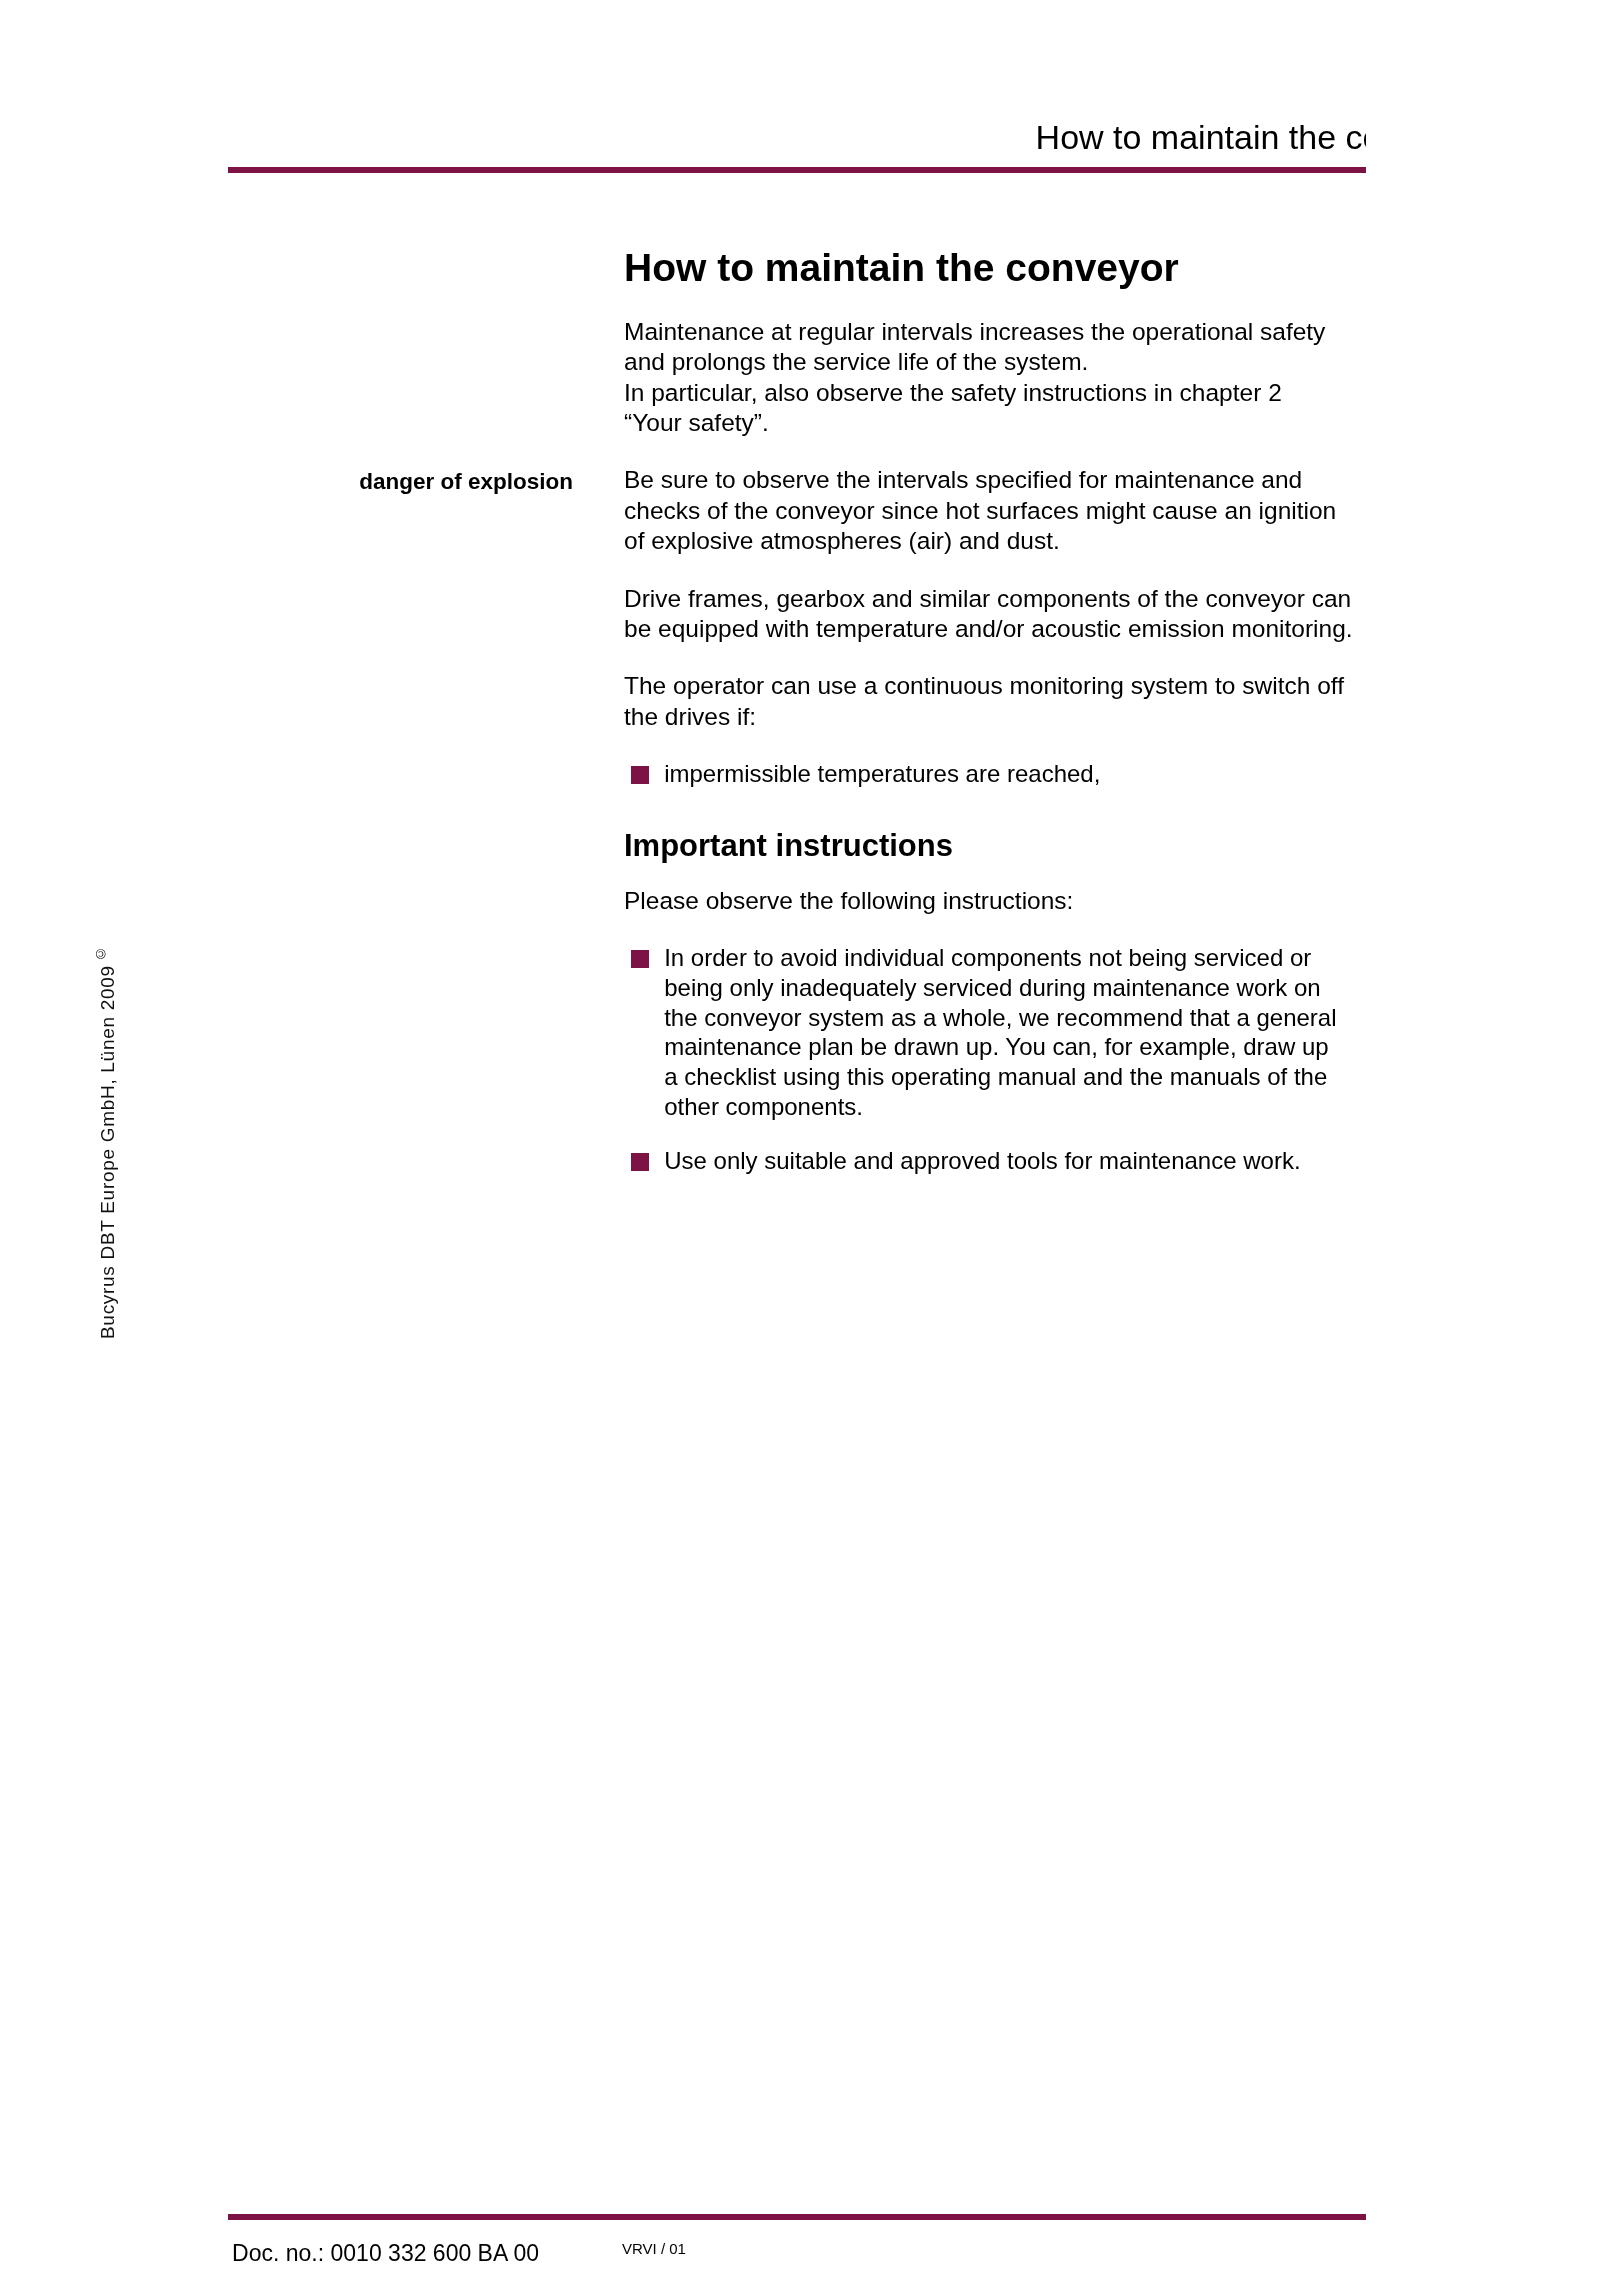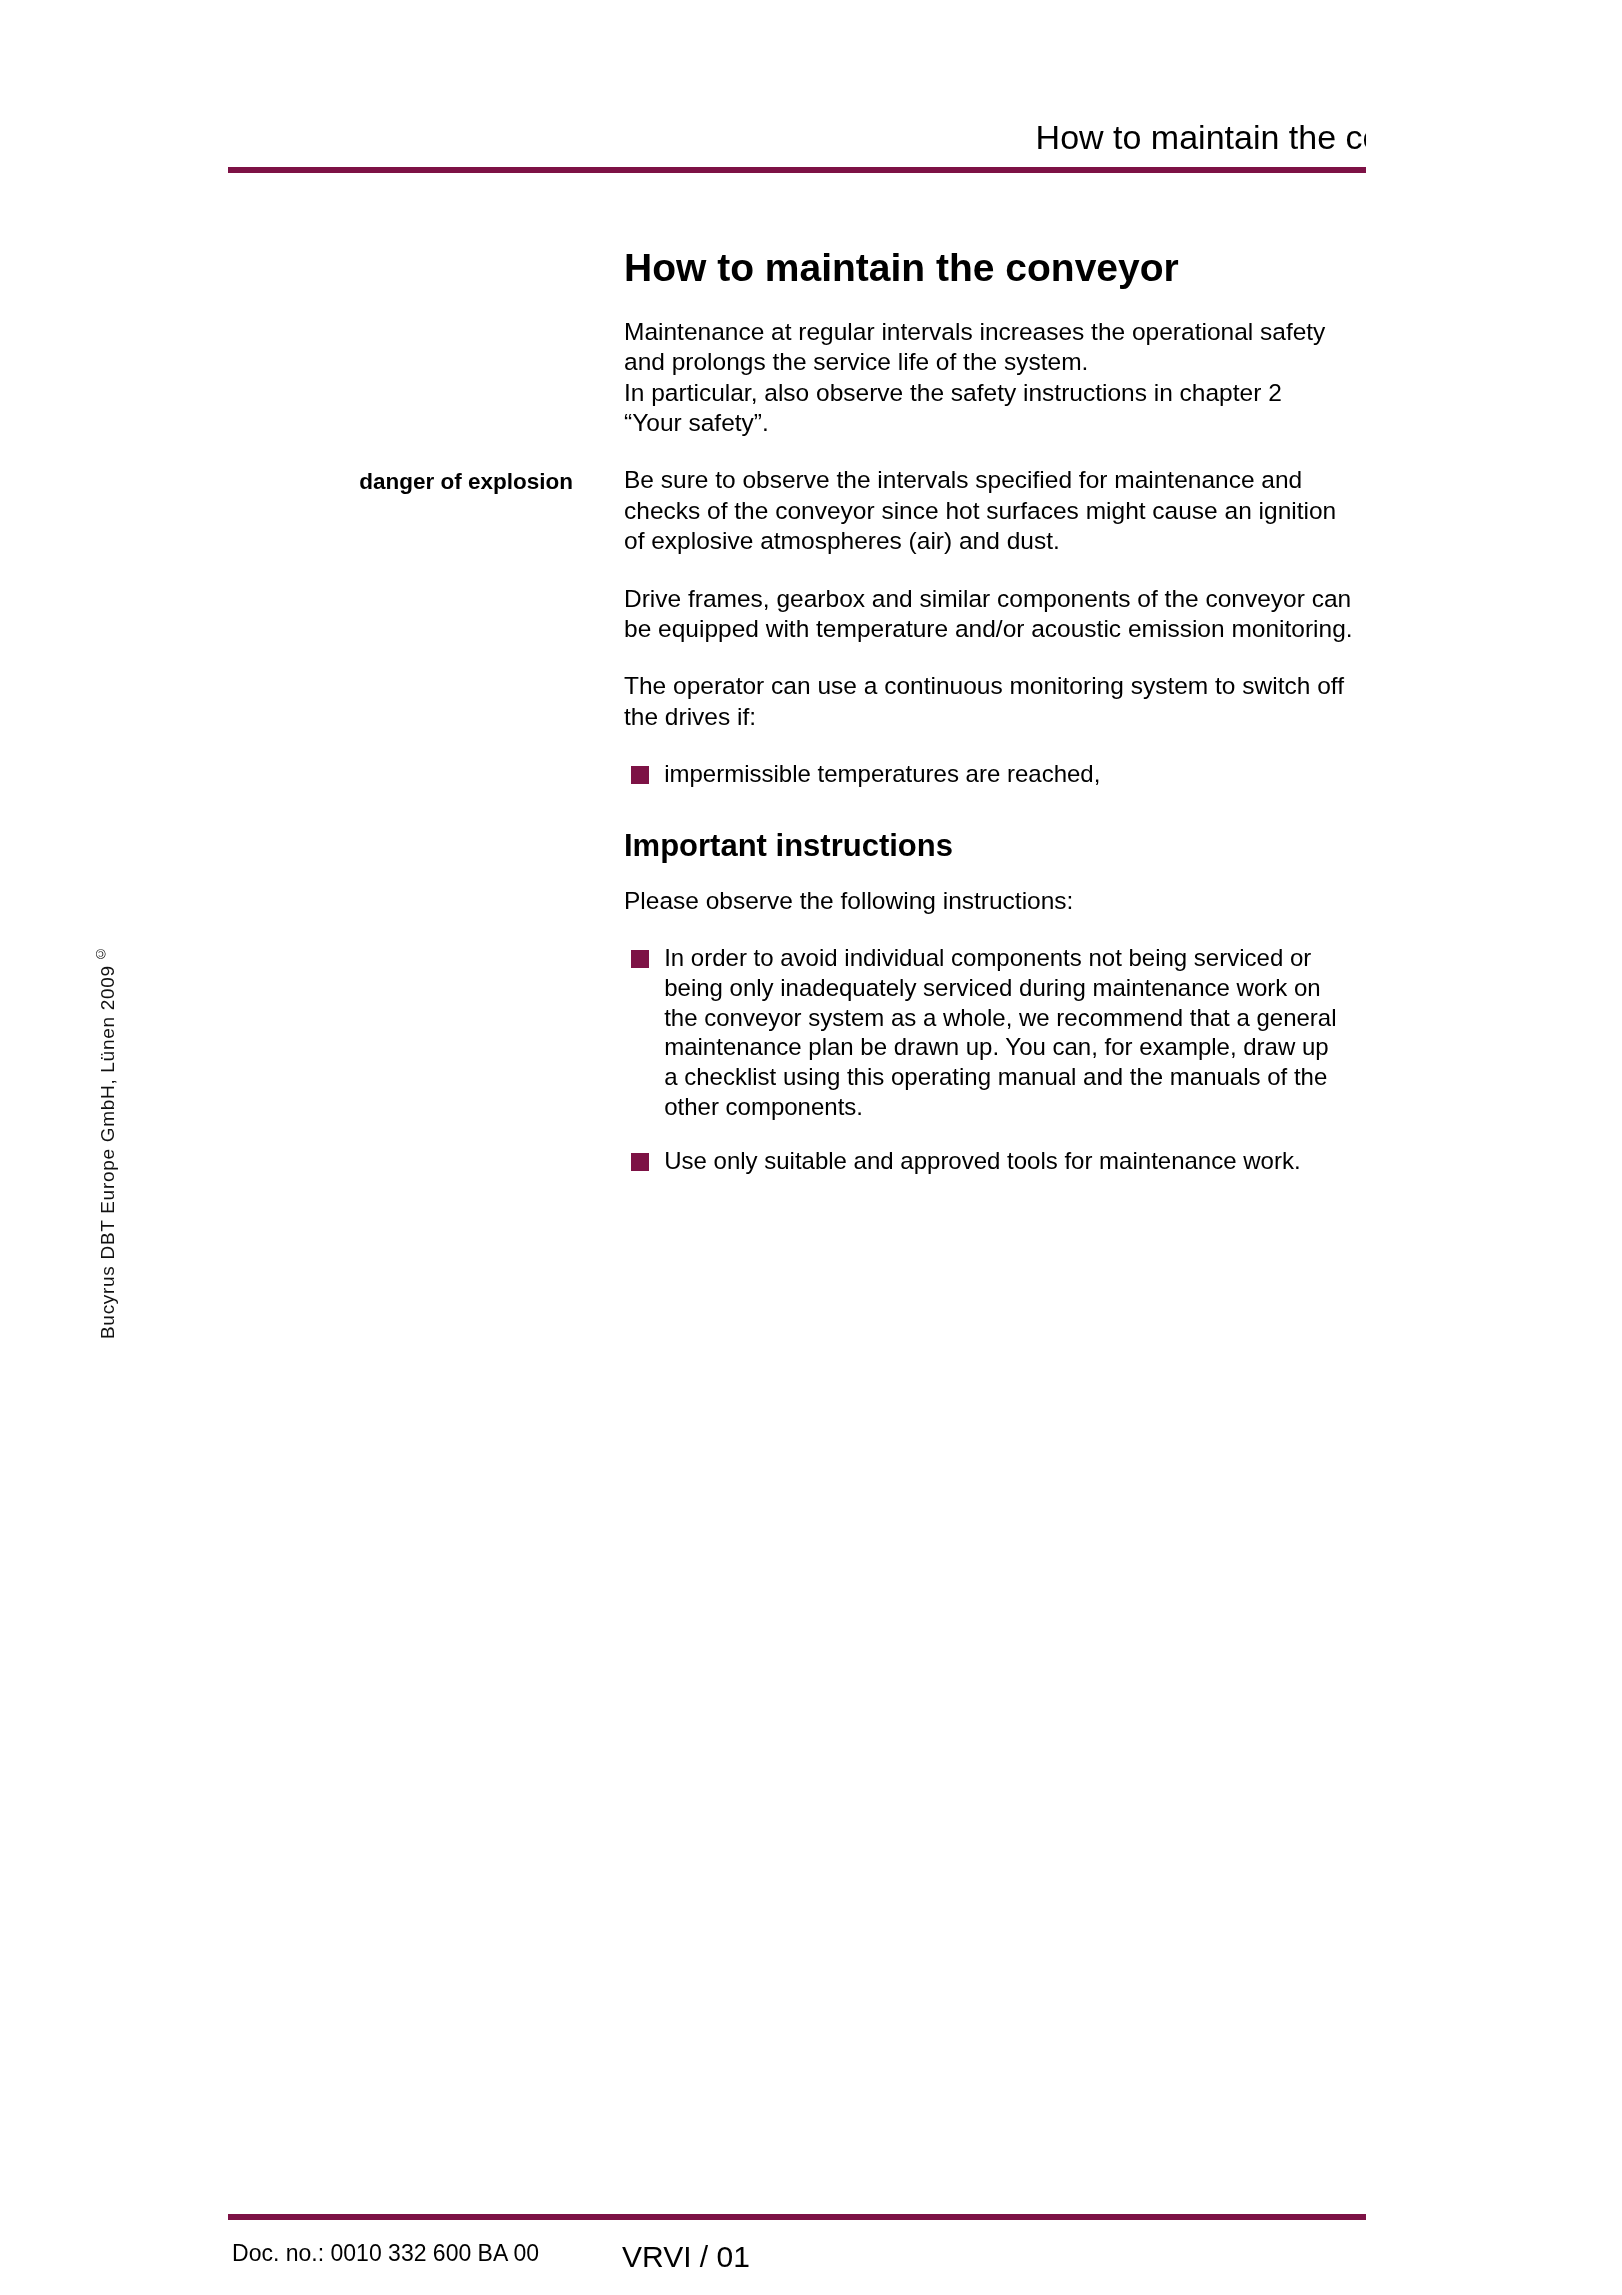--- a/index.html
+++ b/index.html
@@ -118,21 +118,21 @@
     width: 1337px;
     border-top: 6.1px solid #7d1245;
   }
   .footer-row { position: relative; padding-top: 17.7px; height: 75px; text-align: center; }
   .footer-doc {
     position: absolute; left: 4.1px; top: 20.4px;
     font-size: 23px;
   }
   .footer-version {
     position: absolute; left: 394px; top: 20.4px;
-    font-size: 30px;
+    font-size: 15px;
   }
   .footer-pagenum {
     position: absolute; right: 0; top: 9.5px;
     font-size: 38px;
     font-weight: 700;
   }
 </style>
 </head>
 <body>
 

